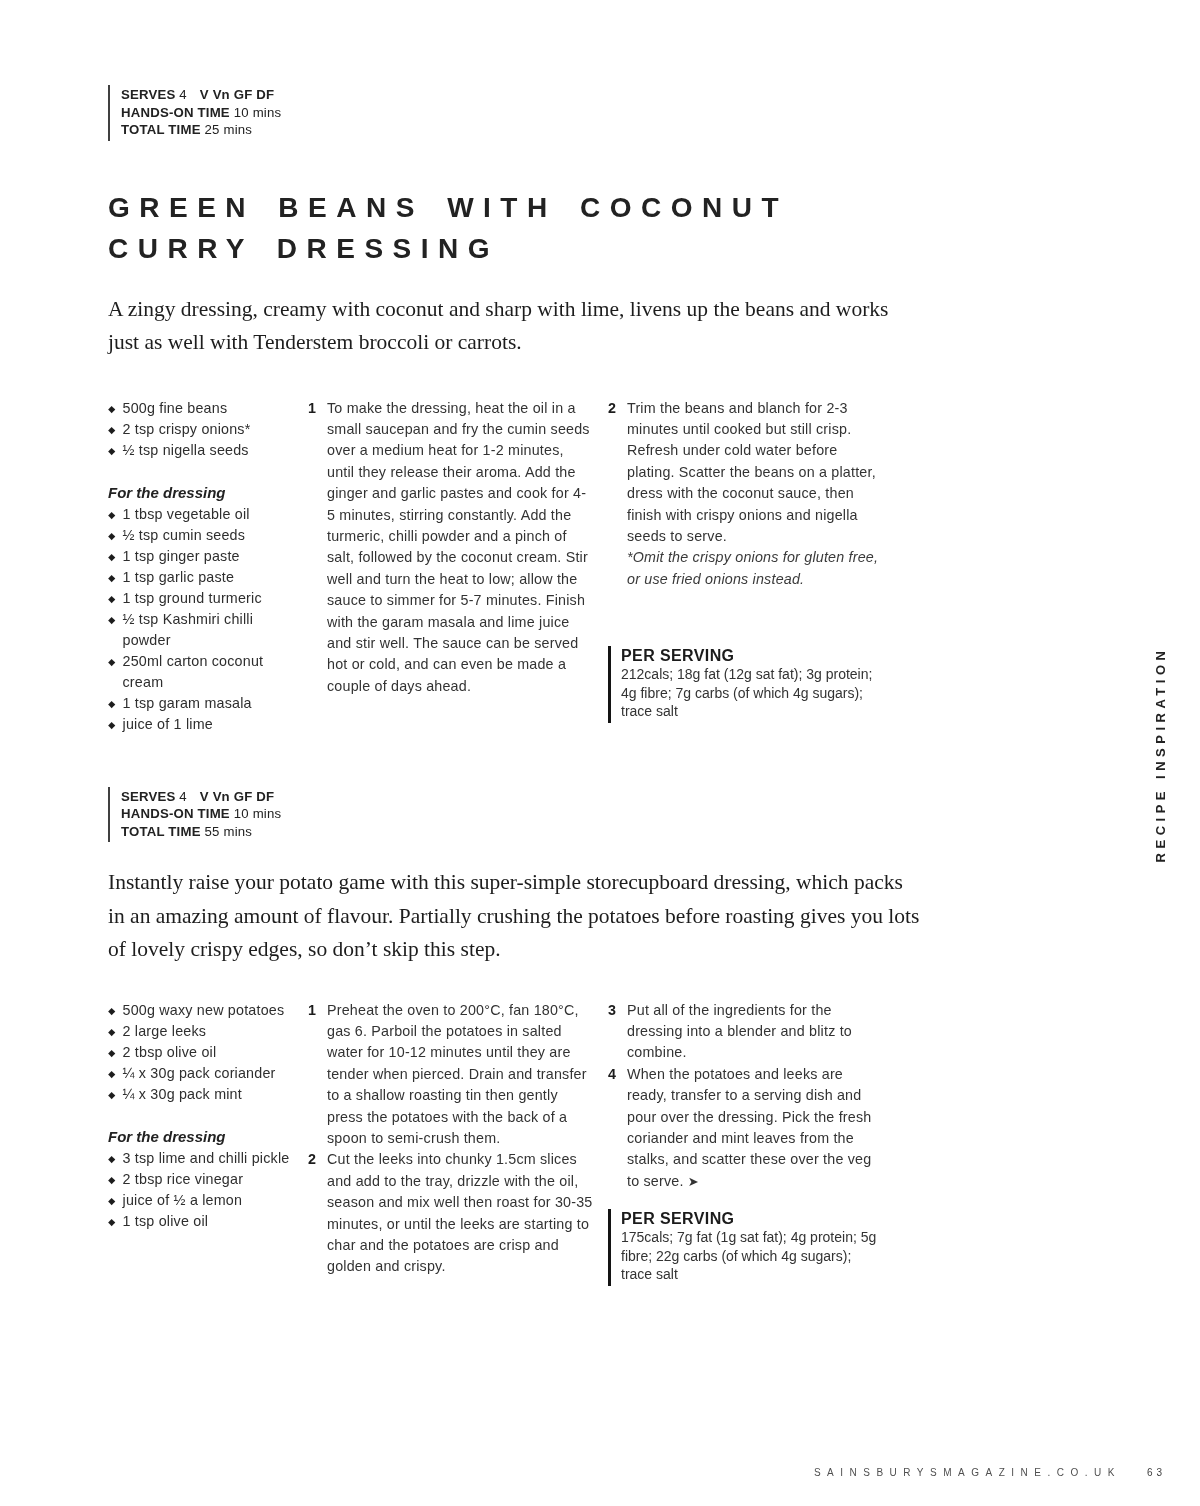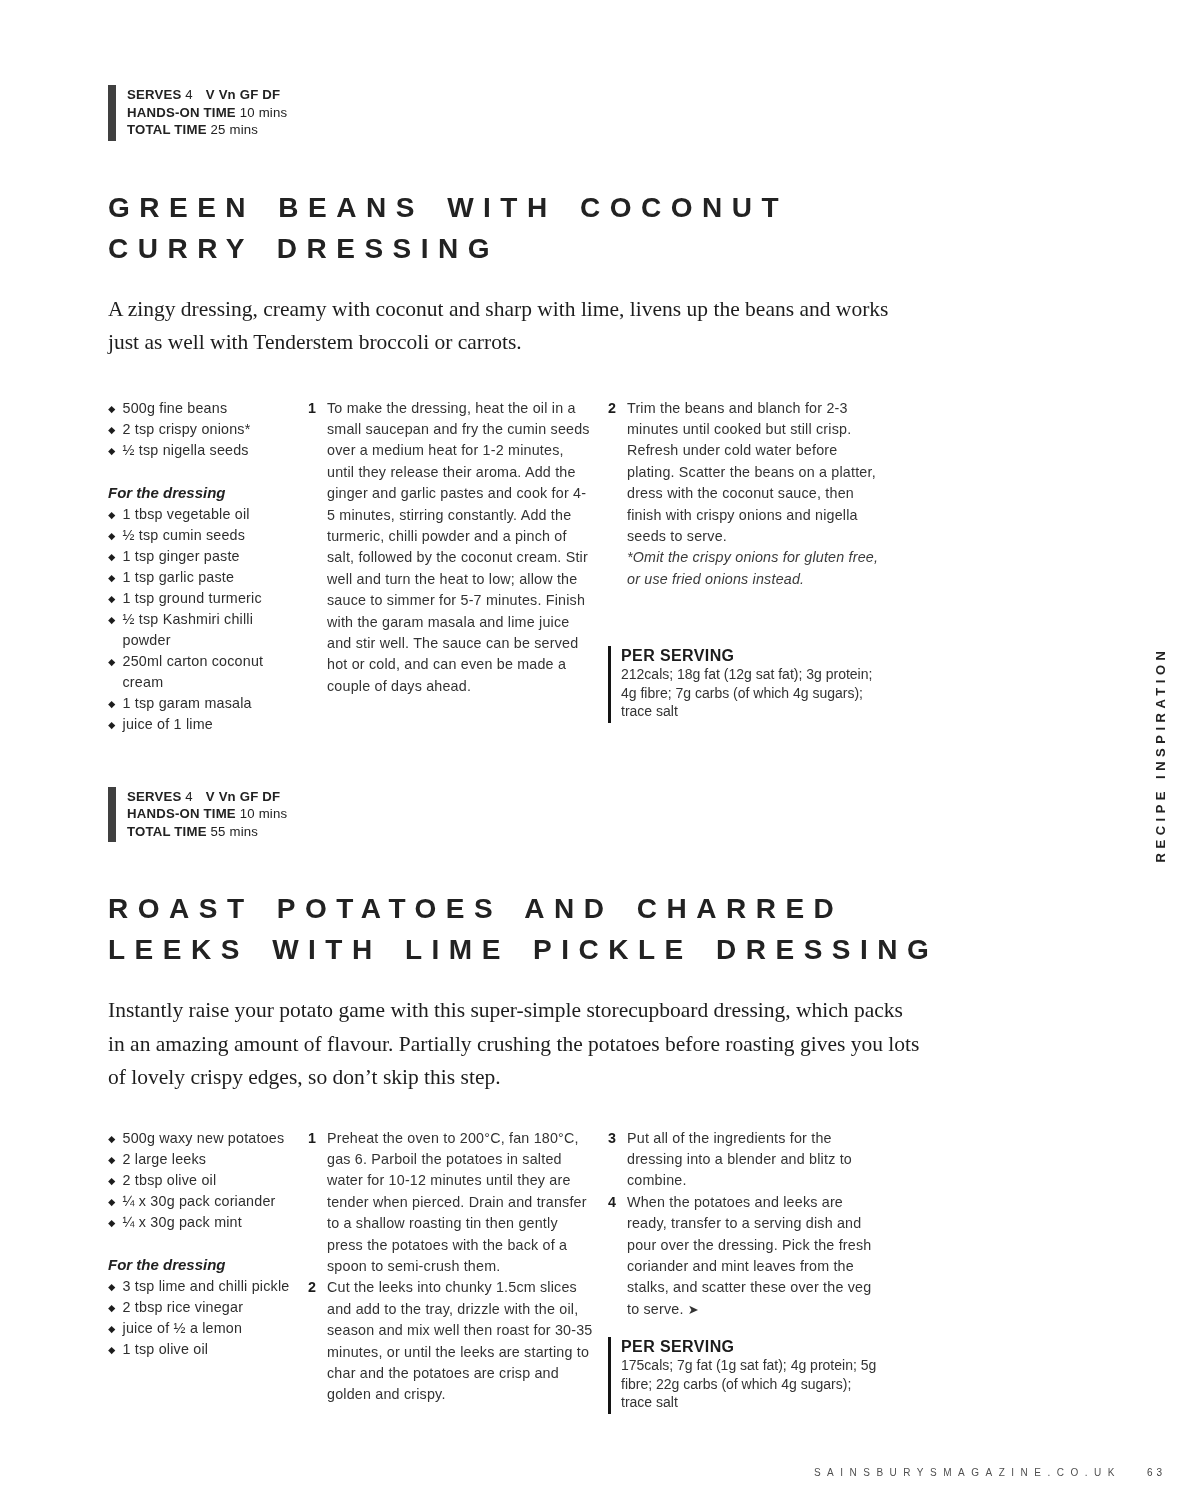--- a/index.html
+++ b/index.html
@@ -36,21 +36,21 @@
       #d9a76a 1132px,#d9a76a 1255px,
       #b97f35 1255px,#b97f35 1330px,
       #e6c astray 0, #e6c892 1330px,#e6c892 1412px,
       #5a3a30 1412px,#5a3a30 1472px,
       #c79a92 1472px,#c79a92 1506px);
   }
   .content{position:absolute;left:108px;top:0;width:800px;}
 
   
   .meta-block{
-    border-left:8px solid #404040;
+    border-left:2px solid #404040;
     padding:1px 0 2px 11px;
     font-size:13.2px;line-height:17.5px;
     color:#222;
     letter-spacing:.2px;
   }
   .meta-block .b{font-weight:bold;}
   .meta-block .diet{font-weight:bold;margin-left:9px;}
   .m1{margin-top:85px;}
   .m2{margin-top:52px;}
 
@@ -245,21 +245,20 @@
         <div class="meta-line">
           <span class="b">HANDS-ON TIME</span>
           <span>10 mins</span>
         </div>
         <div class="meta-line">
           <span class="b">TOTAL TIME</span>
           <span>55 mins</span>
         </div>
       </div>
 
-      <h1 class="recipe-title" style="width:860px">ROAST POTATOES AND CHARRED LEEKS WITH LIME PICKLE DRESSING</h1>
       <p class="intro">Instantly raise your potato game with this super-simple storecupboard dressing, which packs in an amazing amount of flavour. Partially crushing the potatoes before roasting gives you lots of lovely crispy edges, so don’t skip this step.</p>
 
       <div class="cols c2-cols">
         <div class="col">
           <ul class="ing-list">
             <li class="ing-item">
                 <span class="bullet">◆</span>
                 <span>500g waxy new potatoes</span>
               </li>
             <li class="ing-item">

